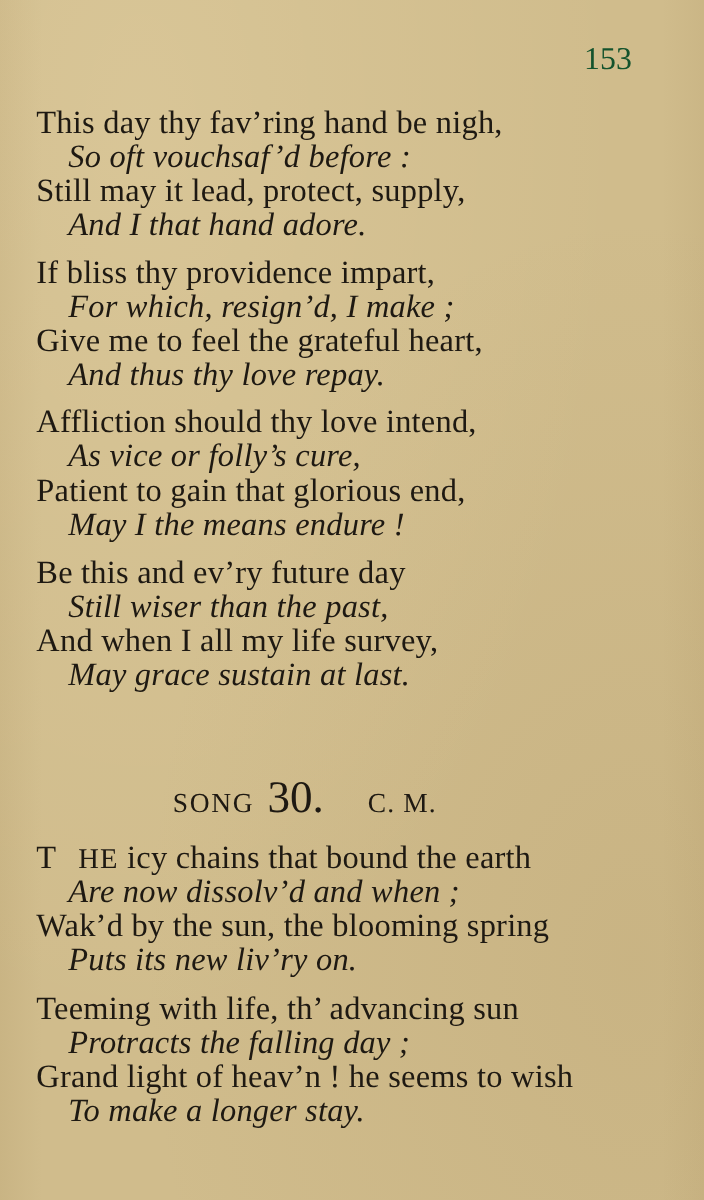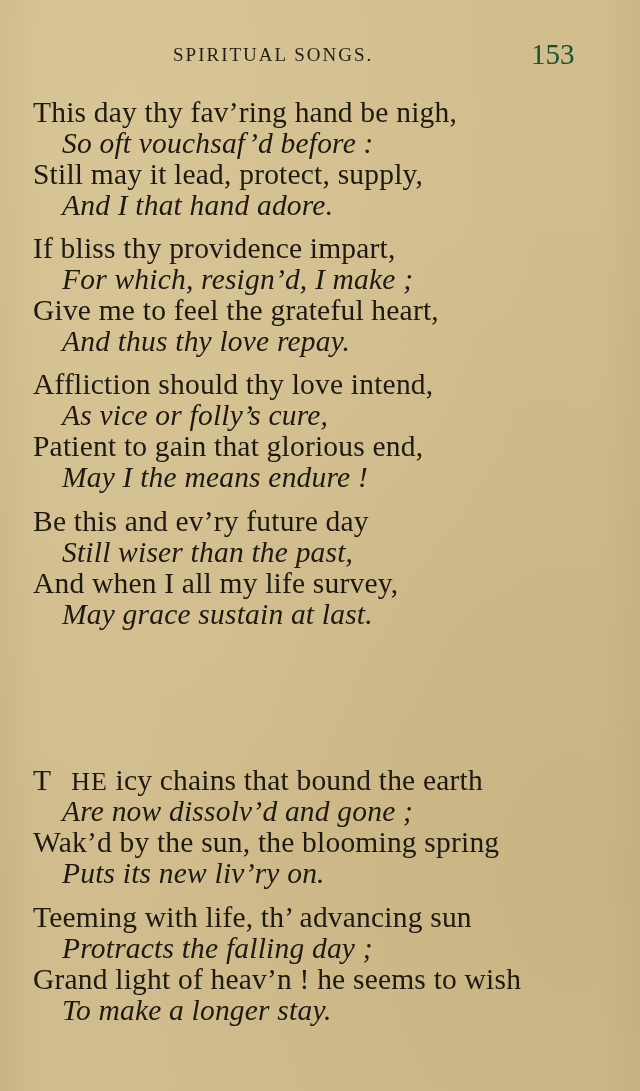--- a/index.html
+++ b/index.html
@@ -41,21 +41,20 @@
   .song-word { font-size:25px; letter-spacing:1.5px; }
   .song-num { font-size:41px; margin-left:8px; }
   .song-meter { font-size:25px; letter-spacing:1px; margin-left:36px; }
   .smallcap { font-size:26px; letter-spacing:1px;margin-left:20px; }
 </style>
 </head>
 <body>
 
 <div class="page">
 
-  <div class="running-head">SPIRITUAL SONGS.</div>
   <div class="page-number">153</div>
 
   <div>
     <div class="line flush" style="top:97px">This day thy fav’ring hand be nigh,</div>
     <div class="line indent" style="top:128px">So oft vouchsaf’d before :</div>
     <div class="line flush" style="top:159px">Still may it lead, protect, supply,</div>
     <div class="line indent" style="top:190px">And I that hand adore.</div>
   </div>
 
   <div>
@@ -72,27 +71,32 @@
     <div class="line indent" style="top:462px">May I the means endure !</div>
   </div>
 
   <div>
     <div class="line flush" style="top:506px">Be this and ev’ry future day</div>
     <div class="line indent" style="top:537px">Still wiser than the past,</div>
     <div class="line flush" style="top:568px">And when I all my life survey,</div>
     <div class="line indent" style="top:599px">May grace sustain at last.</div>
   </div>
 
+  <div class="song-header">
+    <span class="song-word">SONG</span>
+    <span class="song-num">30.</span>
+    <span class="song-meter">C. M.</span>
+  </div>
 
   <div>
     <div class="line flush" style="top:765px">
       <span>T</span><span class="smallcap">HE</span>
       <span>icy chains that bound the earth</span>
     </div>
-    <div class="line indent" style="top:796px">Are now dissolv’d and gone ;</div>
+    <div class="line indent" style="top:796px">Are now dissolv’d and when ;</div>
     <div class="line flush" style="top:827px">Wak’d by the sun, the blooming spring</div>
     <div class="line indent" style="top:858px">Puts its new liv’ry on.</div>
   </div>
 
   <div>
     <div class="line flush" style="top:902px">Teeming with life, th’ advancing sun</div>
     <div class="line indent" style="top:933px">Protracts the falling day ;</div>
     <div class="line flush" style="top:964px">Grand light of heav’n ! he seems to wish</div>
     <div class="line indent" style="top:995px">To make a longer stay.</div>
   </div>

